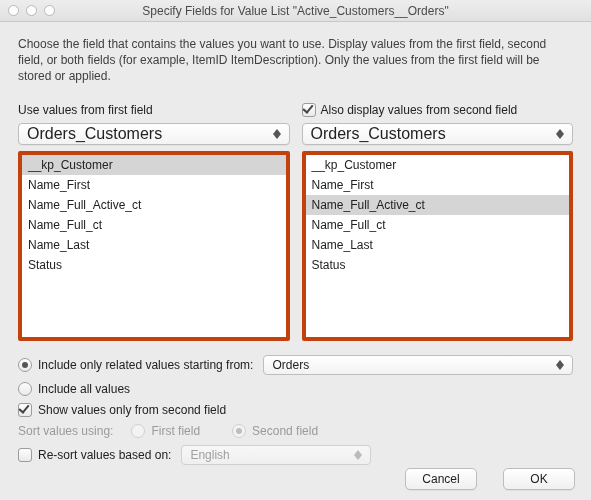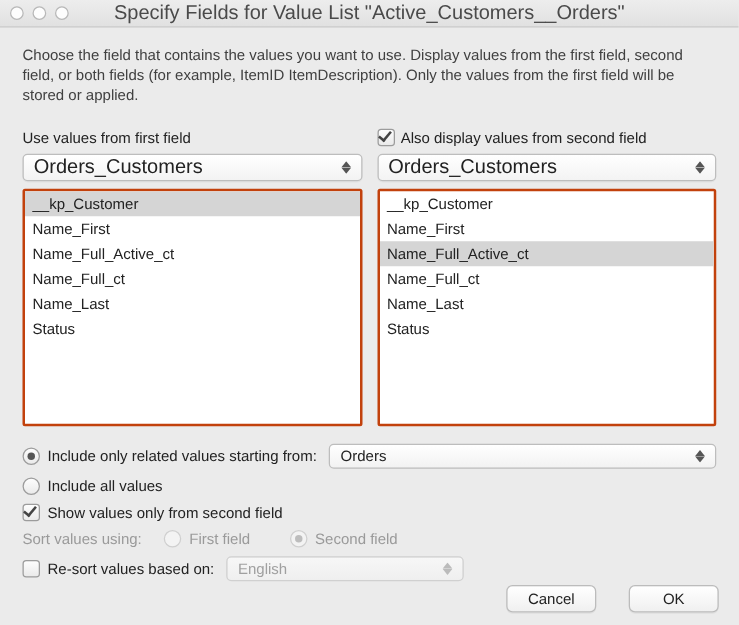--- a/index.html
+++ b/index.html
@@ -27,21 +27,21 @@
   }
   .tl {
     width: 11px; height: 11px; border-radius: 50%;
     background: #fdfdfd;
     border: 1px solid #b8b8b8;
   }
   .titletext {
     position: absolute;
     left: 0; right: 0;
     text-align: center;
-    font-size: 16px;
+    font-size: 12px;
     color: #4a4a4a;
     pointer-events: none;
   }
   .content { padding: 14px 18px 12px 18px; }
   .instr { font-size: 12px; color: #404040; line-height: 1.35; margin-bottom: 16px; }
   .cols { display: flex; gap: 12px; }
   .col { flex: 1; min-width: 0; }
   .colhead {
     display: flex; align-items: center; gap: 5px;
     font-size: 12px; color: #222; margin-bottom: 4px; height: 18px;
@@ -60,21 +60,21 @@
     box-shadow: 0 1px 0 rgba(0,0,0,0.04);
   }
   .dropdown .arrows {
     position: absolute; right: 4px; top: 2px; bottom: 2px; width: 16px;
     display: flex; flex-direction: column; align-items: center; justify-content: center;
   }
   .arrows svg { display:block; }
   .listbox {
     height: 190px;
     background: #fff;
-    border: 2px solid #c2410c;
+    border: 4px solid #c2410c;
     border-radius: 2px;
     overflow: hidden;
   }
   .listitem {
     padding: 3px 6px;
     font-size: 12px;
     color: #222;
   }
   .listitem.sel { background: #d5d5d5; }
   .below { margin-top: 14px; }

